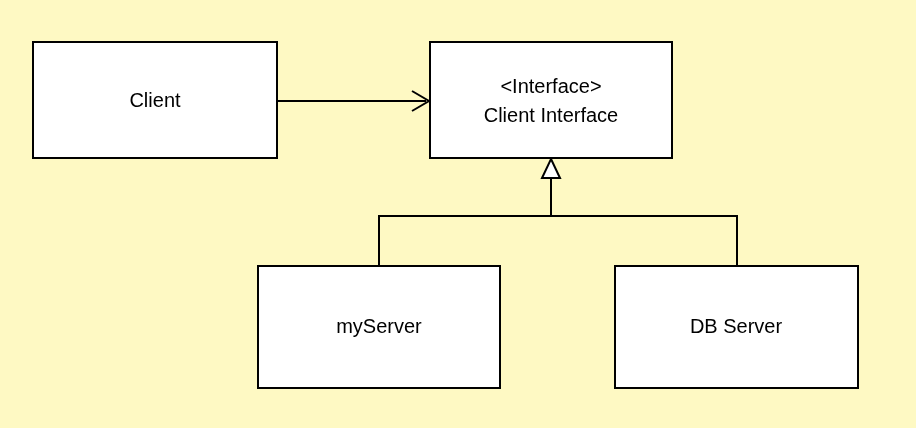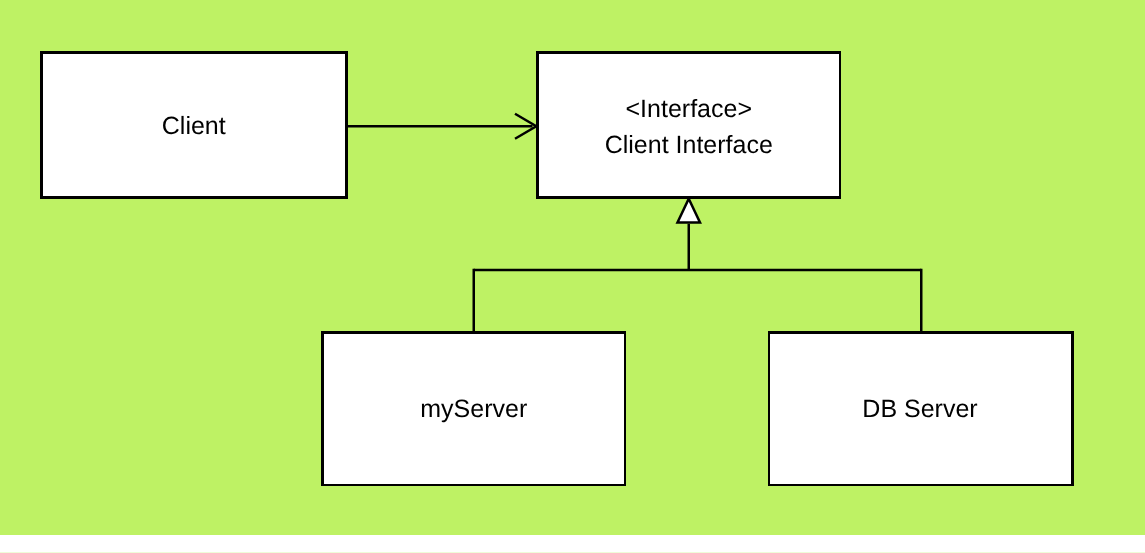--- a/index.html
+++ b/index.html
@@ -10,21 +10,21 @@
   body {
     width: 916px;
     height: 442px;
     font-family: "Liberation Sans", sans-serif;
     overflow: hidden;
   }
   #diagram-canvas {
     position: relative;
     width: 916px;
     height: 428px;
-    background: #bef264;
+    background: #fef9c3;
   }
   svg.diagram {
     display: block;
     width: 916px;
     height: 442px;
   }
   .node-box {
     fill: #ffffff;
     stroke: #000000;
     stroke-width: 2;

